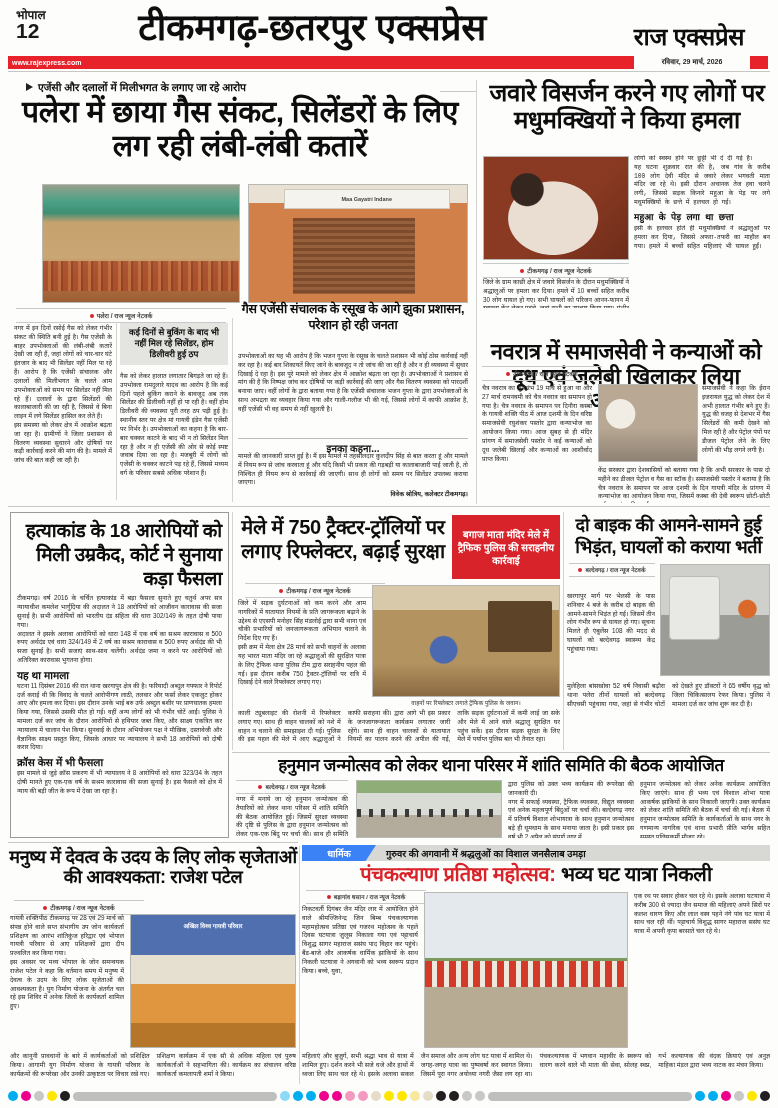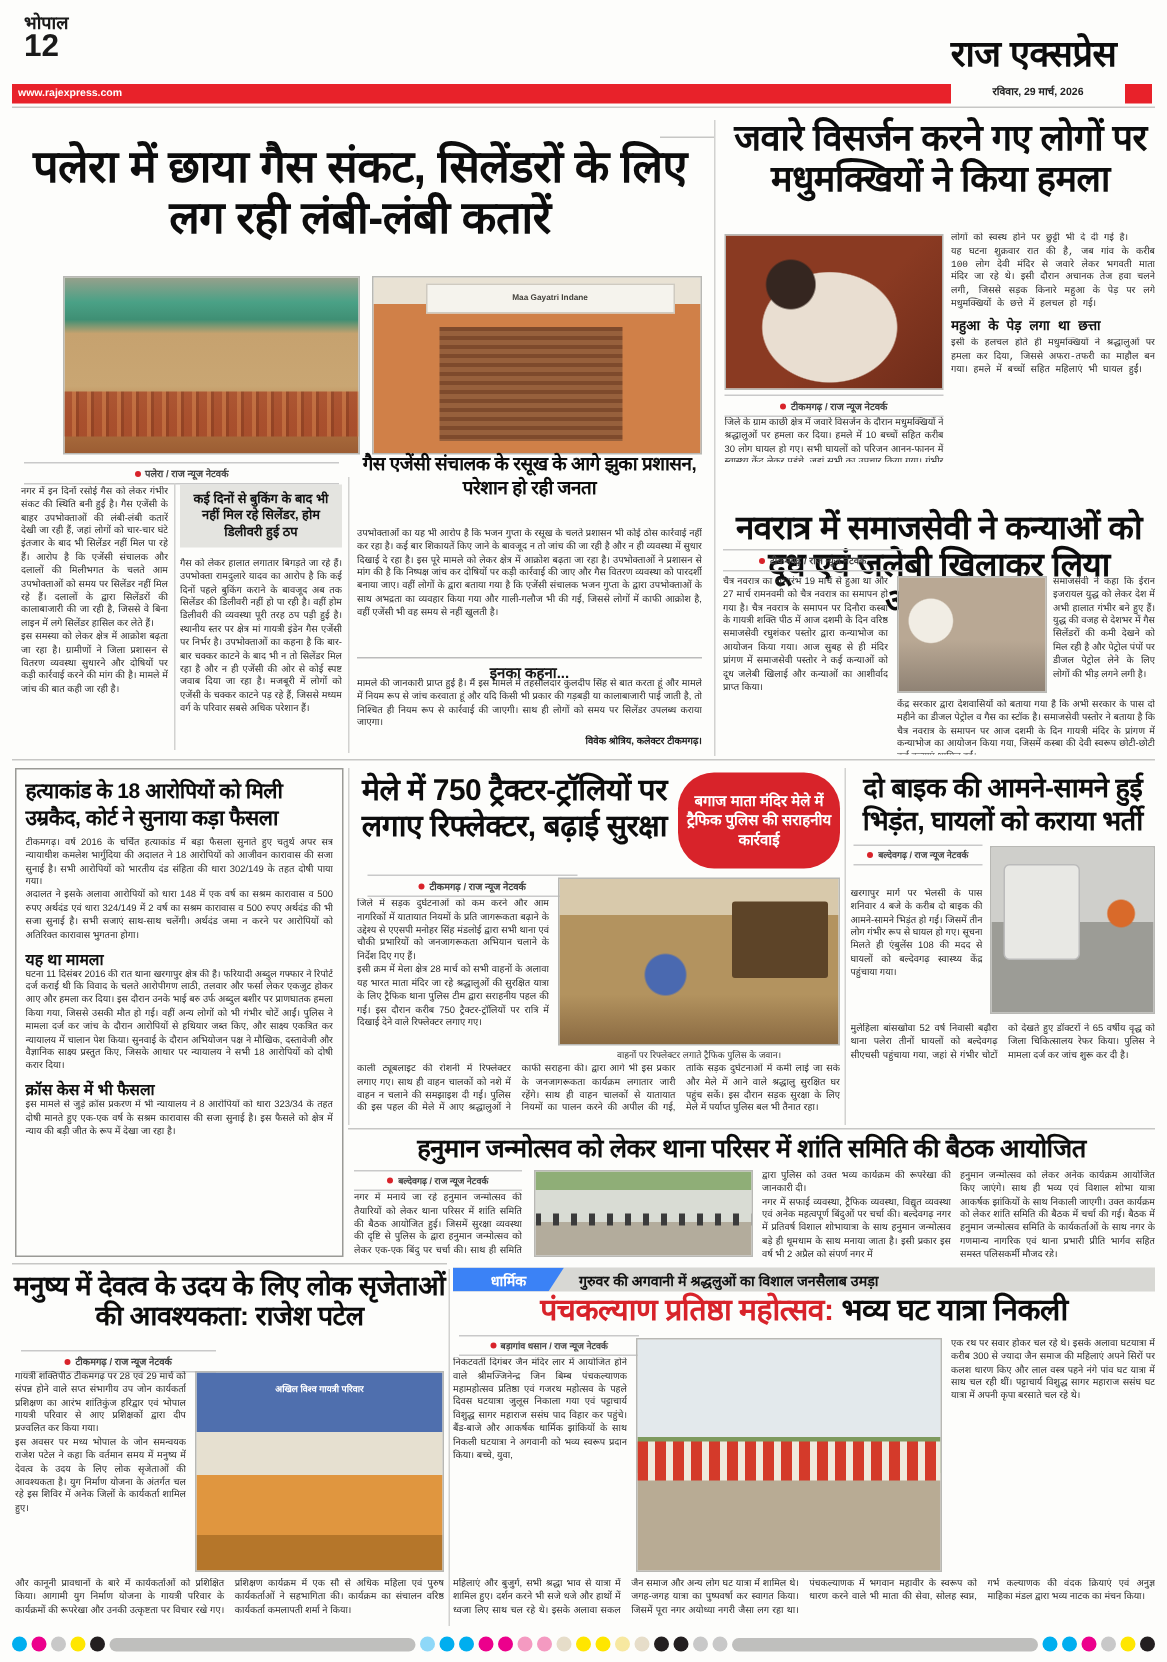--- a/index.html
+++ b/index.html
@@ -71,28 +71,33 @@
   .kicker{font-size:10.5px;font-weight:bold;color:#111;display:flex;align-items:center;gap:5px;}
   .kicker-arrow{width:0;height:0;border-left:7px solid #222;border-top:4px solid transparent;border-bottom:4px solid transparent;flex:0 0 auto;}
 </style>
 </head>
 <body>
 
 <div class="page">
 
   <div class="abs" style="left:16px;top:6px;font-size:12px;font-weight:bold;">भोपाल</div>
   <div class="abs" style="left:16px;top:19px;font-size:21px;font-weight:bold;">12</div>
+  <div class="abs hl center" style="left:92px;top:7px;width:440px;font-size:37px;">टीकमगढ़-छतरपुर एक्सप्रेस</div>
   <div class="abs hl center" style="left:608px;top:24px;width:162px;font-size:24px;">राज एक्सप्रेस</div>
   <div class="abs masthead-strip" style="left:8px;top:56px;width:626px;height:13px;">
     <div class="website">www.rajexpress.com</div>
   </div>
   <div class="abs date" style="left:638px;top:55px;width:108px;height:14px;">रविवार, 29 मार्च, 2026</div>
   <div class="abs masthead-strip" style="left:750px;top:56px;width:18px;height:13px;"></div>
   <div class="hr" style="left:8px;top:71px;width:762px;"></div>
 
+  <div class="abs kicker" style="left:26px;top:80px;width:400px;">
+    <span class="kicker-arrow"></span>
+    <span>एजेंसी और दलालों में मिलीभगत के लगाए जा रहे आरोप</span>
+  </div>
   <div class="hr" style="left:440px;top:91px;width:36px;"></div>
   <div class="abs hl center" style="left:12px;top:95px;width:456px;font-size:30px;">पलेरा में छाया गैस संकट, सिलेंडरों के लिए लग रही लंबी-लंबी कतारें</div>
 
   <div class="photo ph-gas" style="left:42px;top:184px;width:198px;height:119px;"></div>
   <div class="photo ph-shutter" style="left:248px;top:184px;width:220px;height:119px;">
     <div class="sign">Maa Gayatri Indane</div>
   </div>
 
   <div class="abs byline" style="left:16px;top:308px;width:210px;">
     <span class="dot"></span>
@@ -134,33 +139,33 @@
     <span>टीकमगढ़ / राज न्यूज नेटवर्क</span>
   </div>
   <div class="abs body-text" style="left:482px;top:384px;width:110px;height:119px;">चैत्र नवरात्र का शुभारंभ 19 मार्च से हुआ था और 27 मार्च रामनवमी को चैत्र नवरात्र का समापन हो गया है। चैत्र नवरात्र के समापन पर दिनौरा कस्बा के गायत्री शक्ति पीठ में आज दशमी के दिन वरिष्ठ समाजसेवी रघुशंकर पस्तोर द्वारा कन्याभोज का आयोजन किया गया। आज सुबह से ही मंदिर प्रांगण में समाजसेवी पस्तोर ने कई कन्याओं को दूध जलेबी खिलाई और कन्याओं का आशीर्वाद प्राप्त किया।</div>
   <div class="photo ph-navratra" style="left:598px;top:384px;width:100px;height:78px;"></div>
   <div class="abs body-text" style="left:702px;top:384px;width:68px;height:78px;">समाजसेवी ने कहा कि ईरान इजरायल युद्ध को लेकर देश में अभी हालात गंभीर बने हुए हैं। युद्ध की वजह से देशभर में गैस सिलेंडरों की कमी देखने को मिल रही है और पेट्रोल पंपों पर डीजल पेट्रोल लेने के लिए लोगों की भीड़ लगने लगी है।</div>
   <div class="abs body-text" style="left:598px;top:466px;width:172px;height:37px;">केंद्र सरकार द्वारा देशवासियों को बताया गया है कि अभी सरकार के पास दो महीने का डीजल पेट्रोल व गैस का स्टॉक है। समाजसेवी पस्तोर ने बताया है कि चैत्र नवरात्र के समापन पर आज दशमी के दिन गायत्री मंदिर के प्रांगण में कन्याभोज का आयोजन किया गया, जिसमें कस्बा की देवी स्वरूप छोटी-छोटी कई कन्याएं शामिल हुईं।</div>
 
   <div class="hr" style="left:8px;top:506px;width:762px;"></div>
 
   <div class="abs" style="left:10px;top:512px;width:219px;height:326px;border:1px solid #9a9a96;box-sizing:border-box;padding:6px;overflow:hidden;">
-    <div class="hl" style="font-size:14px;line-height:1.25;">हत्याकांड के 18 आरोपियों को मिली उम्रकैद, कोर्ट ने सुनाया कड़ा फैसला</div>
+    <div class="hl" style="font-size:19px;line-height:1.25;text-align:right;">हत्याकांड के 18 आरोपियों को मिली उम्रकैद, कोर्ट ने सुनाया कड़ा फैसला</div>
     <div class="body-text" style="margin-top:4px;">टीकमगढ़। वर्ष 2016 के चर्चित हत्याकांड में बड़ा फैसला सुनाते हुए चतुर्थ अपर सत्र न्यायाधीश कमलेश भार्गुदिया की अदालत ने 18 आरोपियों को आजीवन कारावास की सजा सुनाई है। सभी आरोपियों को भारतीय दंड संहिता की धारा 302/149 के तहत दोषी पाया गया।
 अदालत ने इसके अलावा आरोपियों को धारा 148 में एक वर्ष का सश्रम कारावास व 500 रुपए अर्थदंड एवं धारा 324/149 में 2 वर्ष का सश्रम कारावास व 500 रुपए अर्थदंड की भी सजा सुनाई है। सभी सजाएं साथ-साथ चलेंगी। अर्थदंड जमा न करने पर आरोपियों को अतिरिक्त कारावास भुगतना होगा।</div>
     <div class="subhead" style="font-size:10.5px;margin-top:3px;">यह था मामला</div>
     <div class="body-text">घटना 11 दिसंबर 2016 की रात थाना खरगापुर क्षेत्र की है। फरियादी अब्दुल गफ्फार ने रिपोर्ट दर्ज कराई थी कि विवाद के चलते आरोपीगण लाठी, तलवार और फर्सा लेकर एकजुट होकर आए और हमला कर दिया। इस दौरान उनके भाई बरु उर्फ अब्दुल बशीर पर प्राणघातक हमला किया गया, जिससे उसकी मौत हो गई। वहीं अन्य लोगों को भी गंभीर चोटें आईं। पुलिस ने मामला दर्ज कर जांच के दौरान आरोपियों से हथियार जब्त किए, और साक्ष्य एकत्रित कर न्यायालय में चालान पेश किया। सुनवाई के दौरान अभियोजन पक्ष ने मौखिक, दस्तावेजी और वैज्ञानिक साक्ष्य प्रस्तुत किए, जिसके आधार पर न्यायालय ने सभी 18 आरोपियों को दोषी करार दिया।</div>
     <div class="subhead" style="font-size:10.5px;margin-top:3px;">क्रॉस केस में भी फैसला</div>
     <div class="body-text">इस मामले से जुड़े क्रॉस प्रकरण में भी न्यायालय ने 8 आरोपियों को धारा 323/34 के तहत दोषी मानते हुए एक-एक वर्ष के सश्रम कारावास की सजा सुनाई है। इस फैसले को क्षेत्र में न्याय की बड़ी जीत के रूप में देखा जा रहा है।</div>
   </div>
 
   <div class="vr" style="left:232px;top:512px;height:238px;"></div>
 
   <div class="abs hl center" style="left:238px;top:515px;width:210px;font-size:20px;line-height:1.2;">मेले में 750 ट्रैक्टर-ट्रॉलियों पर लगाए रिफ्लेक्टर, बढ़ाई सुरक्षा</div>
-  <div class="abs flag-box" style="left:452px;top:515px;width:108px;height:64px;border-radius:24px;">बगाज माता मंदिर मेले में ट्रैफिक पुलिस की सराहनीय कार्रवाई</div>
+  <div class="abs flag-box" style="left:452px;top:515px;width:108px;height:64px;">बगाज माता मंदिर मेले में ट्रैफिक पुलिस की सराहनीय कार्रवाई</div>
   <div class="abs byline" style="left:245px;top:583px;width:140px;">
     <span class="dot"></span>
     <span>टीकमगढ़ / राज न्यूज नेटवर्क</span>
   </div>
   <div class="photo ph-tractor" style="left:372px;top:585px;width:188px;height:112px;"></div>
   <div class="abs body-text" style="left:238px;top:599px;width:128px;height:98px;">जिले में सड़क दुर्घटनाओं को कम करने और आम नागरिकों में यातायात नियमों के प्रति जागरूकता बढ़ाने के उद्देश्य से एएसपी मनोहर सिंह मंडलोई द्वारा सभी थाना एवं चौकी प्रभारियों को जनजागरूकता अभियान चलाने के निर्देश दिए गए हैं।
 इसी क्रम में मेला क्षेत्र 28 मार्च को सभी वाहनों के अलावा यह भारत माता मंदिर जा रहे श्रद्धालुओं की सुरक्षित यात्रा के लिए ट्रैफिक थाना पुलिस टीम द्वारा सराहनीय पहल की गई। इस दौरान करीब 750 ट्रैक्टर-ट्रॉलियों पर रात्रि में दिखाई देने वाले रिफ्लेक्टर लगाए गए।</div>
   <div class="abs" style="left:372px;top:699px;width:188px;font-size:6px;color:#333;text-align:center;">वाहनों पर रिफ्लेक्टर लगाते ट्रैफिक पुलिस के जवान।</div>
   <div class="abs body-text cols3" style="left:238px;top:709px;width:322px;height:42px;">काली ट्यूबलाइट की रोशनी में रिफ्लेक्टर लगाए गए। साथ ही वाहन चालकों को नशे में वाहन न चलाने की समझाइश दी गई। पुलिस की इस पहल की मेले में आए श्रद्धालुओं ने काफी सराहना की। द्वारा आगे भी इस प्रकार के जनजागरूकता कार्यक्रम लगातार जारी रहेंगे। साथ ही वाहन चालकों से यातायात नियमों का पालन करने की अपील की गई, ताकि सड़क दुर्घटनाओं में कमी लाई जा सके और मेले में आने वाले श्रद्धालु सुरक्षित घर पहुंच सकें। इस दौरान सड़क सुरक्षा के लिए मेले में पर्याप्त पुलिस बल भी तैनात रहा।</div>
 

